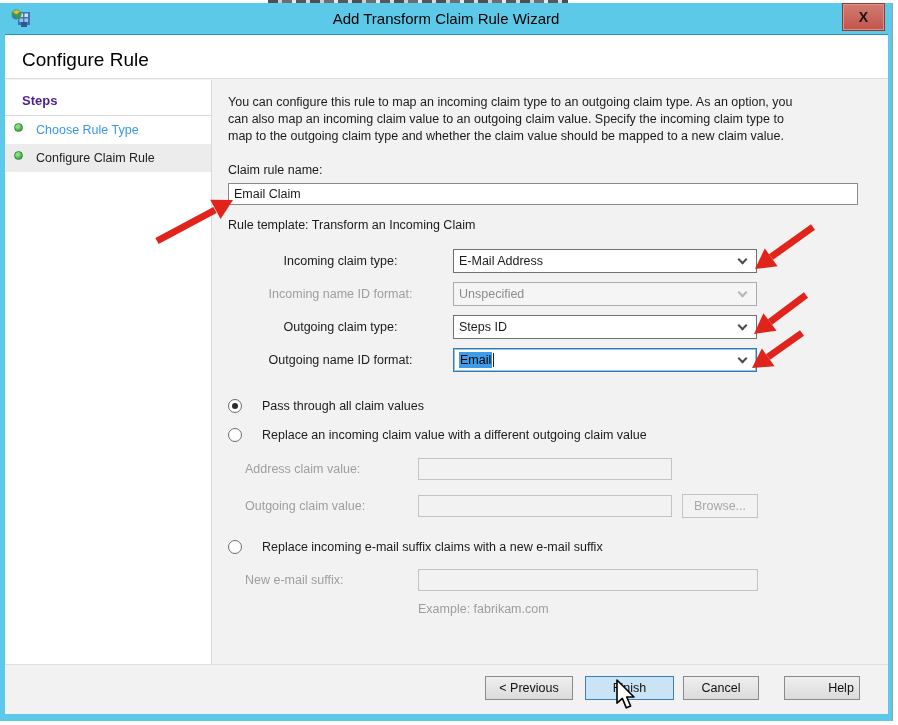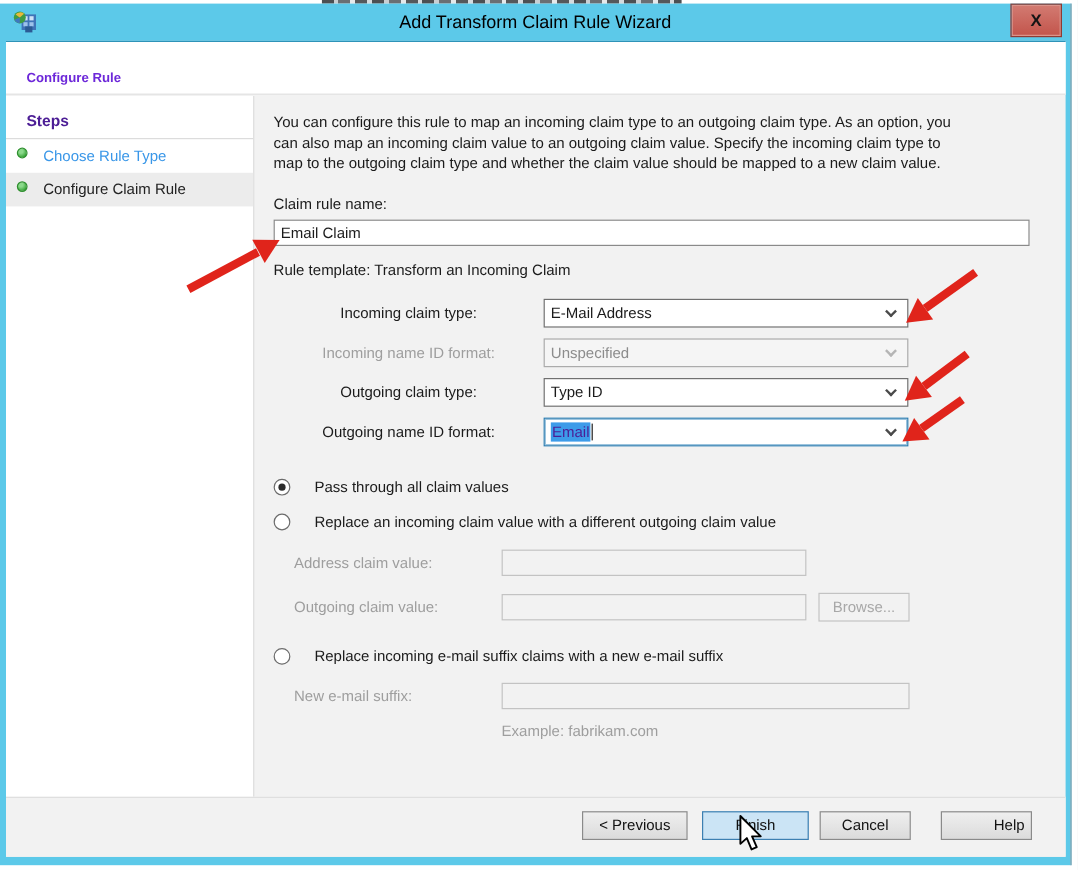--- a/index.html
+++ b/index.html
@@ -32,21 +32,21 @@
   }
   .frame {
     position:absolute; left:5px; top:31px; width:883px; height:680px;
     background:#F2F2F2; border-top:1px solid #2e93b8;
   }
   
   .header {
     height:44px; background:#ffffff; border-bottom:1px solid #DFDFDF;
     display:flex; align-items:flex-end; padding:0 0 7px 17px;
   }
-  .header h1 { font-size:11px; font-weight:bold; color:#6d28d9; }
+  .header h1 { font-size:19px; font-weight:normal; color:#000000; }
   
   .body { position:absolute; top:45px; left:0; right:0; bottom:50px; display:flex; }
   .sidebar { width:207px; background:#ffffff; border-right:1px solid #D9D9D9; flex:none; }
   .steps-header { font-size:13px; font-weight:bold; color:#4c1d95; padding:13px 0 7px 17px; border-bottom:1px solid #DCDCDC; }
   .step-item { display:flex; gap:13px; padding:7px 6px 7px 9px; font-size:12.5px; }
   .step-item.alt { background:#ECECEC; }
   .bullet {
     width:9px; height:9px; border-radius:50%; flex:none;
     background:radial-gradient(circle at 35% 30%, #8bd98b 0 25%, #3aa53a 75%);
     border:1px solid #2e8f2e;
@@ -73,21 +73,21 @@
     cursor:default;
   }
   .combo .chev {
     position:absolute; right:10px; top:6px; width:7px; height:7px;
     border-right:2px solid #4a4a4a; border-bottom:2px solid #4a4a4a;
     transform:rotate(45deg);
   }
   .combo.disabled { border-color:#ABABAB; background:#F5F5F5; color:#8C8C8C; }
   .combo.disabled .chev { border-color:#B5B5B5; }
   .combo.focused { border:1px solid #2C7CB0; box-shadow:inset 0 0 0 1px #9cc4de; }
-  .sel-text { background:#3D9BE9; color:#4c1d95; padding:0 1px; }
+  .sel-text { background:#3D9BE9; color:#000000; padding:0 1px; }
   .caret { display:inline-block; width:1px; height:14px; background:#222; margin-left:1px; vertical-align:middle; }
   
   .radio-row { display:flex; align-items:center; gap:20px; margin-top:13px; }
   .radio-row.gap-lg { margin-top:26px; }
   .radio-row.gap-md { margin-top:21px; }
   .radio {
     width:14px; height:14px; border:1px solid #6B6B6B; border-radius:50%;
     background:#fff; position:relative; flex:none; cursor:pointer;
   }
   .radio.selected::after {
@@ -199,21 +199,21 @@
           <span class="lbl dim">Incoming name ID format:</span>
           <div class="combo disabled">
             <span>Unspecified</span>
             <span class="chev"></span>
           </div>
         </div>
 
         <div class="combo-row">
           <span class="lbl">Outgoing claim type:</span>
           <div class="combo">
-            <span>Type ID</span>
+            <span>Steps ID</span>
             <span class="chev"></span>
           </div>
         </div>
 
         <div class="combo-row">
           <span class="lbl">Outgoing name ID format:</span>
           <div class="combo focused">
             <span class="sel-text">Email</span>
               <span class="caret"></span>
             <span class="chev"></span>

